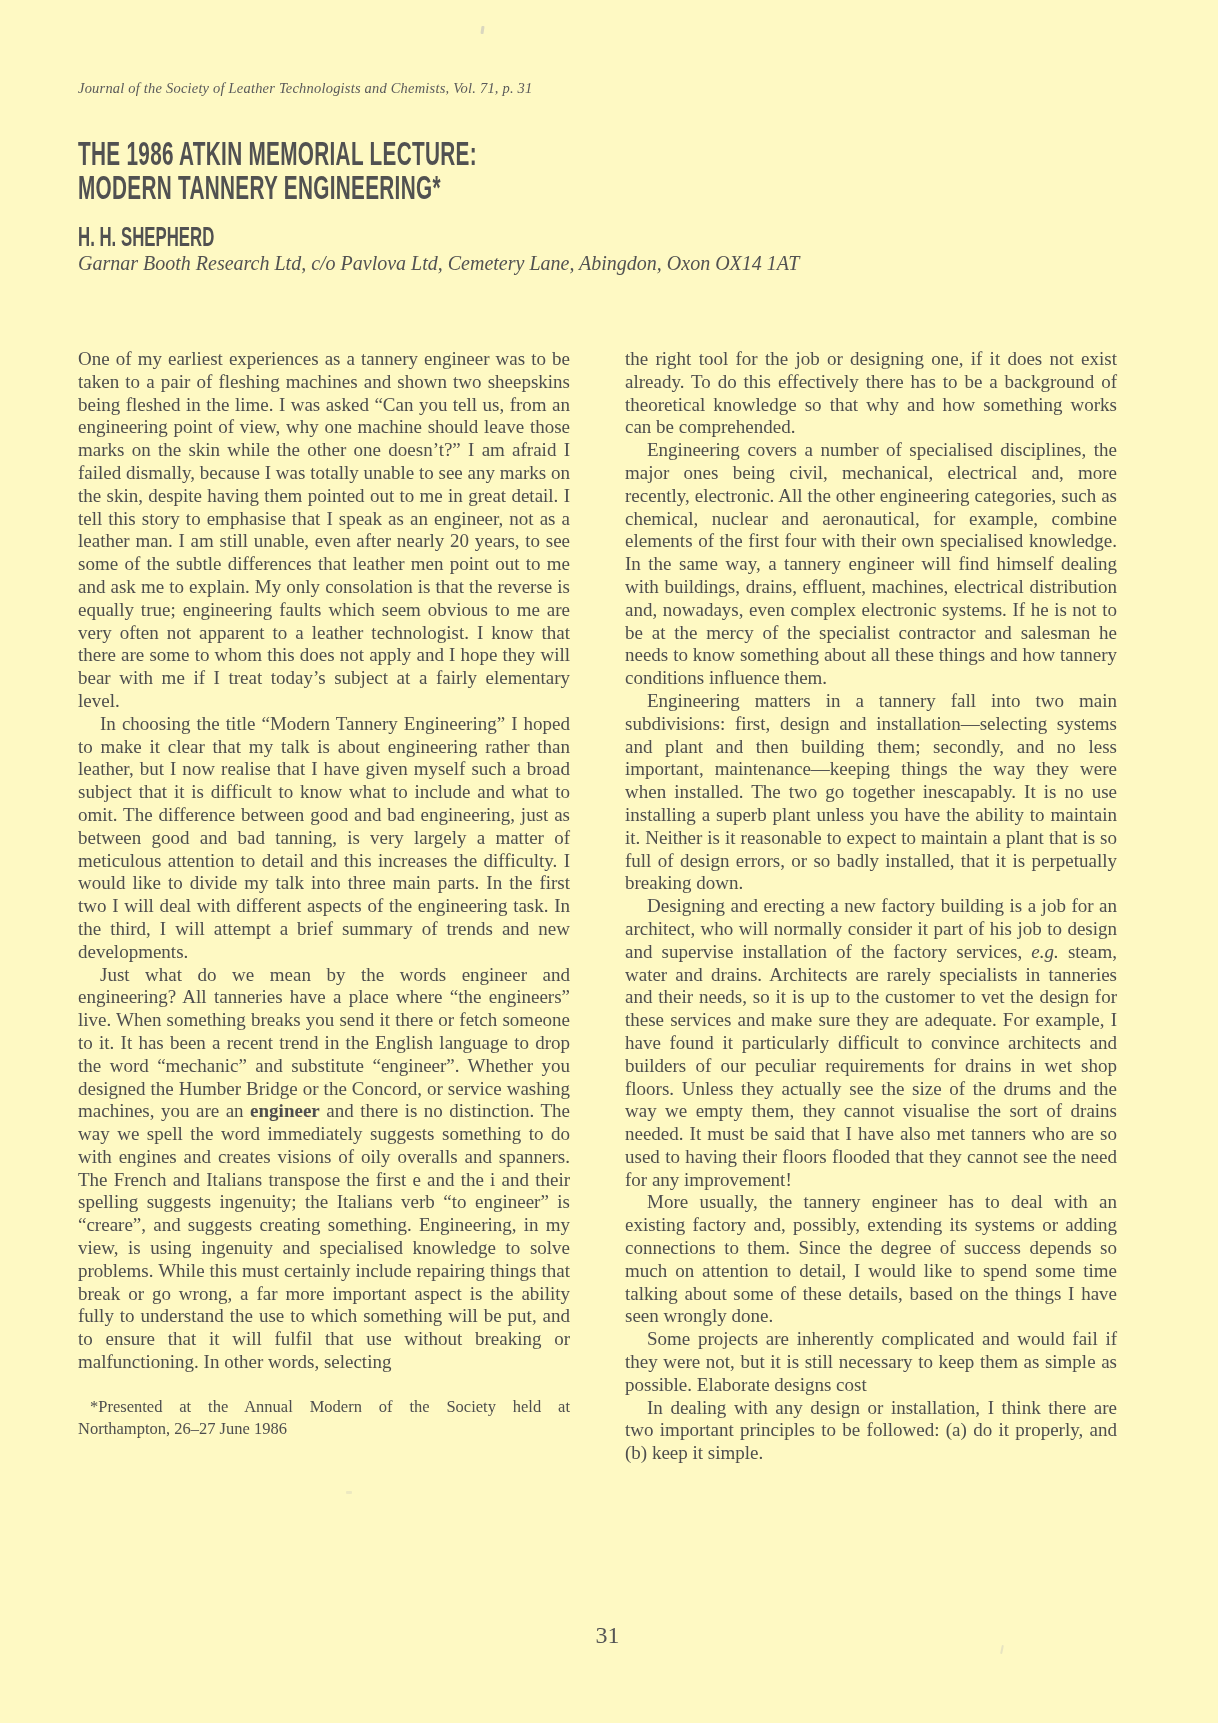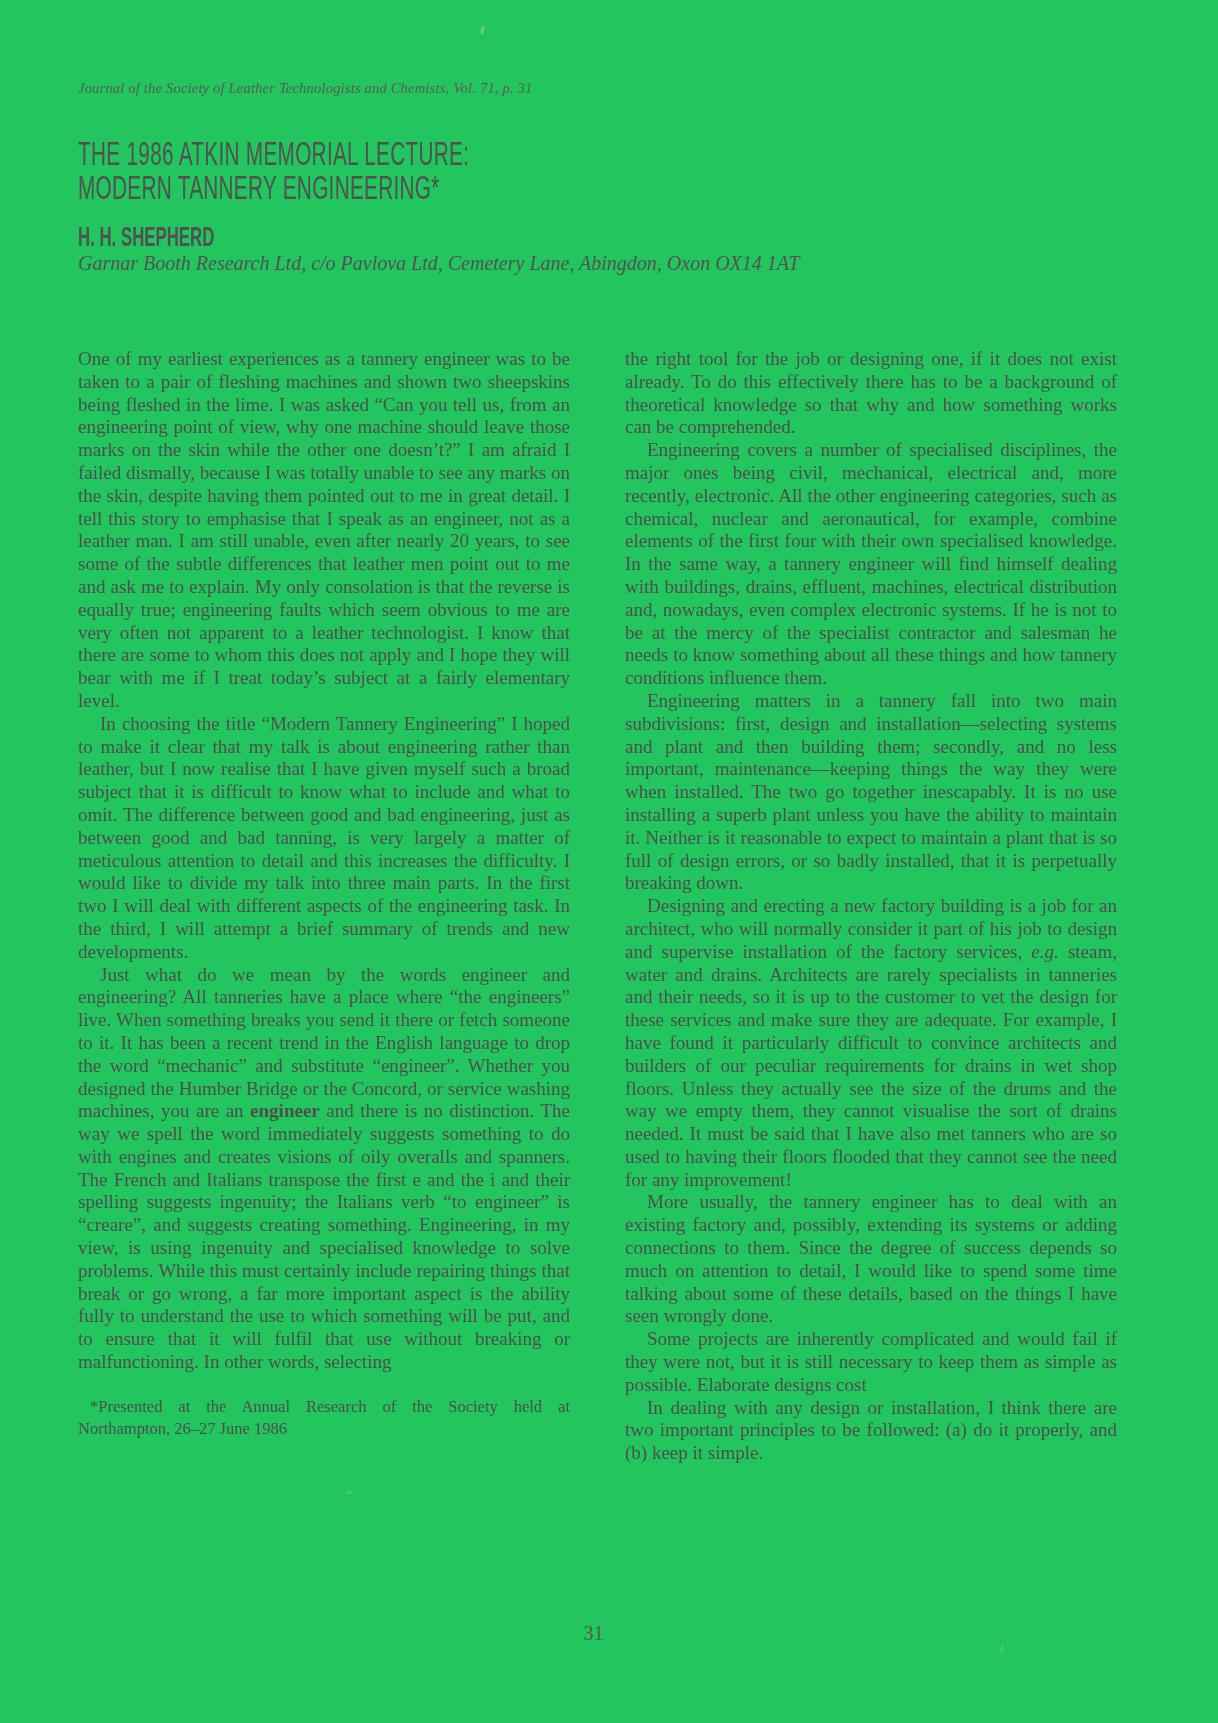--- a/index.html
+++ b/index.html
@@ -4,41 +4,41 @@
 <style>
   html, body {
     margin: 0;
     padding: 0;
     background: #ffffff;
   }
   .page {
     position: relative;
     width: 1218px;
     height: 1723px;
-    background: #22c55e;
+    background: #fef9c3;
     color: #4e4e4e;
     overflow: hidden;
     font-family: "Liberation Serif", serif;
   }
   .journal-line {
     position: absolute;
     left: 78px;
     top: 80px;
     font-style: italic;
     font-size: 14.5px;
     letter-spacing: 0.2px;
     color: #5a5a5a;
   }
   .title {
     position: absolute;
     left: 78px;
     top: 136px;
     margin: 0;
     font-family: "Liberation Sans", sans-serif;
-    font-weight: normal;
+    font-weight: bold;
     font-size: 34px;
     line-height: 34px;
     color: #515151;
     letter-spacing: 0.5px;
   }
   .title .tline {
     display: block;
     transform: scaleX(0.61);
     transform-origin: 0 50%;
     white-space: nowrap;
@@ -92,25 +92,25 @@
     text-indent: 12px;
     text-align: justify;
     text-align-last: justify;
   }
   .footnote .fn2 {
     display: block;
     text-align: left;
   }
   .page-number {
     position: absolute;
-    left: 74px;
+    left: 88px;
     top: 1622px;
     width: 1039px;
     text-align: center;
-    font-size: 20px;
+    font-size: 24px;
     color: #555555;
   }
   .speck {
     position: absolute;
     background: #bcbcbc;
     border-radius: 1px;
   }
   .speck.s1 { left: 481px; top: 26px; width: 3px; height: 8px; opacity: 0.55; transform: rotate(8deg); }
   .speck.s2 { left: 1001px; top: 1645px; width: 2px; height: 9px; opacity: 0.35; transform: rotate(12deg); }
   .speck.s3 { left: 346px; top: 1491px; width: 6px; height: 3px; opacity: 0.25; }
@@ -137,21 +137,21 @@
 
   <div class="affiliation">Garnar Booth Research Ltd, c/o Pavlova Ltd, Cemetery Lane, Abingdon, Oxon OX14 1AT</div>
 
   <div class="body-columns">
 
     <div class="col">
       <p>One of my earliest experiences as a tannery engineer was to be taken to a pair of fleshing machines and shown two sheepskins being fleshed in the lime. I was asked “Can you tell us, from an engineering point of view, why one machine should leave those marks on the skin while the other one doesn’t?” I am afraid I failed dismally, because I was totally unable to see any marks on the skin, despite having them pointed out to me in great detail. I tell this story to emphasise that I speak as an engineer, not as a leather man. I am still unable, even after nearly 20 years, to see some of the subtle differences that leather men point out to me and ask me to explain. My only consolation is that the reverse is equally true; engineering faults which seem obvious to me are very often not apparent to a leather technologist. I know that there are some to whom this does not apply and I hope they will bear with me if I treat today’s subject at a fairly elementary level.</p>
       <p class="ind">In choosing the title “Modern Tannery Engineering” I hoped to make it clear that my talk is about engineering rather than leather, but I now realise that I have given myself such a broad subject that it is difficult to know what to include and what to omit. The difference between good and bad engineering, just as between good and bad tanning, is very largely a matter of meticulous attention to detail and this increases the difficulty. I would like to divide my talk into three main parts. In the first two I will deal with different aspects of the engineering task. In the third, I will attempt a brief summary of trends and new developments.</p>
       <p class="ind"><span>Just what do we mean by the words engineer and engineering? All tanneries have a place where “the engineers” live. When something breaks you send it there or fetch someone to it. It has been a recent trend in the English language to drop the word “mechanic” and substitute “engineer”. Whether you designed the Humber Bridge or the Concord, or service washing machines, you are an </span><b>engineer</b><span> and there is no distinction. The way we spell the word immediately suggests something to do with engines and creates visions of oily overalls and spanners. The French and Italians transpose the first e and the i and their spelling suggests ingenuity; the Italians verb “to engineer” is “creare”, and suggests creating something. Engineering, in my view, is using ingenuity and specialised knowledge to solve problems. While this must certainly include repairing things that break or go wrong, a far more important aspect is the ability fully to understand the use to which something will be put, and to ensure that it will fulfil that use without breaking or malfunctioning. In other words, selecting</span></p>
       <div class="footnote">
-        <span class="fn1">*Presented at the Annual Research of the Society held at</span>
+        <span class="fn1">*Presented at the Annual Modern of the Society held at</span>
         <span class="fn2">Northampton, 26–27 June 1986</span>
       </div>
     </div>
 
     <div class="col">
       <p>the right tool for the job or designing one, if it does not exist already. To do this effectively there has to be a background of theoretical knowledge so that why and how something works can be comprehended.</p>
       <p class="ind">Engineering covers a number of specialised disciplines, the major ones being civil, mechanical, electrical and, more recently, electronic. All the other engineering categories, such as chemical, nuclear and aeronautical, for example, combine elements of the first four with their own specialised knowledge. In the same way, a tannery engineer will find himself dealing with buildings, drains, effluent, machines, electrical distribution and, nowadays, even complex electronic systems. If he is not to be at the mercy of the specialist contractor and salesman he needs to know something about all these things and how tannery conditions influence them.</p>
       <p class="ind">Engineering matters in a tannery fall into two main subdivisions: first, design and installation—selecting systems and plant and then building them; secondly, and no less important, maintenance—keeping things the way they were when installed. The two go together inescapably. It is no use installing a superb plant unless you have the ability to maintain it. Neither is it reasonable to expect to maintain a plant that is so full of design errors, or so badly installed, that it is perpetually breaking down.</p>
       <p class="ind"><span>Designing and erecting a new factory building is a job for an architect, who will normally consider it part of his job to design and supervise installation of the factory services, </span><i>e.g.</i><span> steam, water and drains. Architects are rarely specialists in tanneries and their needs, so it is up to the customer to vet the design for these services and make sure they are adequate. For example, I have found it particularly difficult to convince architects and builders of our peculiar requirements for drains in wet shop floors. Unless they actually see the size of the drums and the way we empty them, they cannot visualise the sort of drains needed. It must be said that I have also met tanners who are so used to having their floors flooded that they cannot see the need for any improvement!</span></p>
       <p class="ind">More usually, the tannery engineer has to deal with an existing factory and, possibly, extending its systems or adding connections to them. Since the degree of success depends so much on attention to detail, I would like to spend some time talking about some of these details, based on the things I have seen wrongly done.</p>

